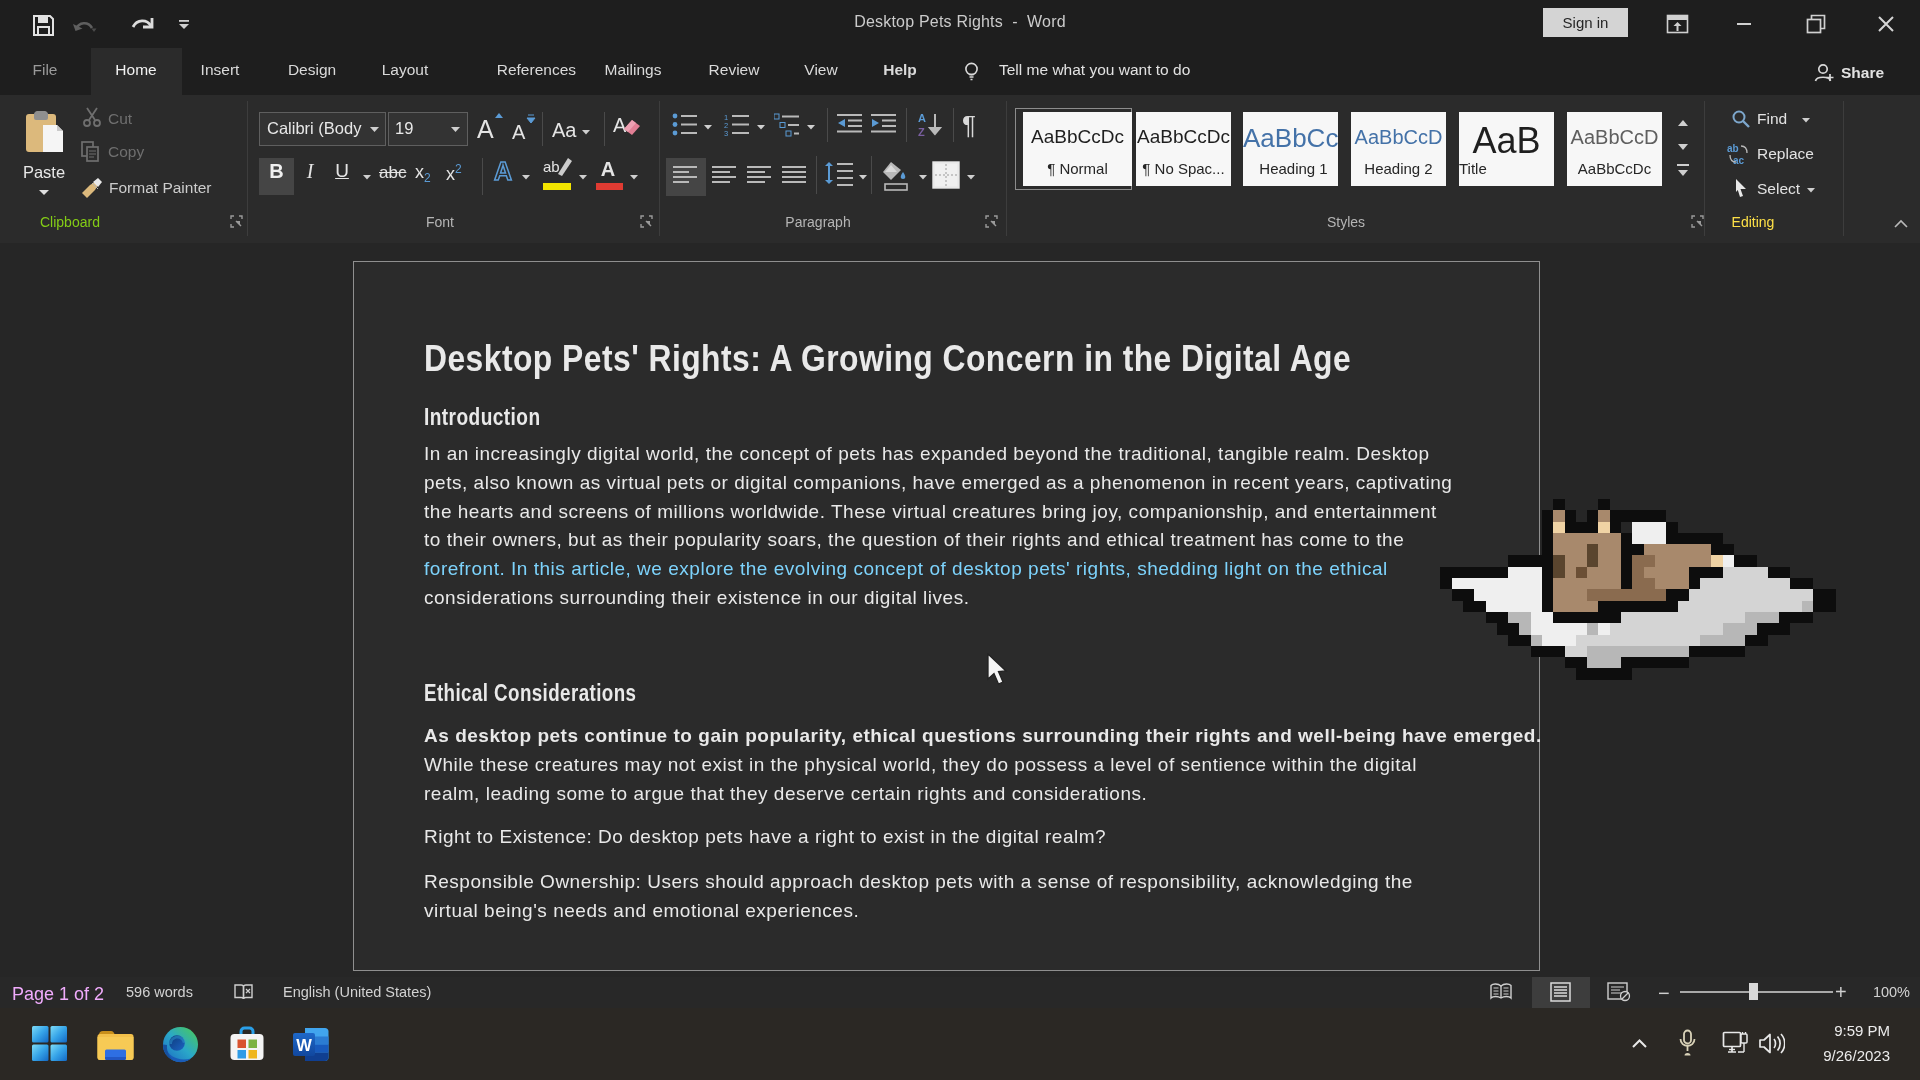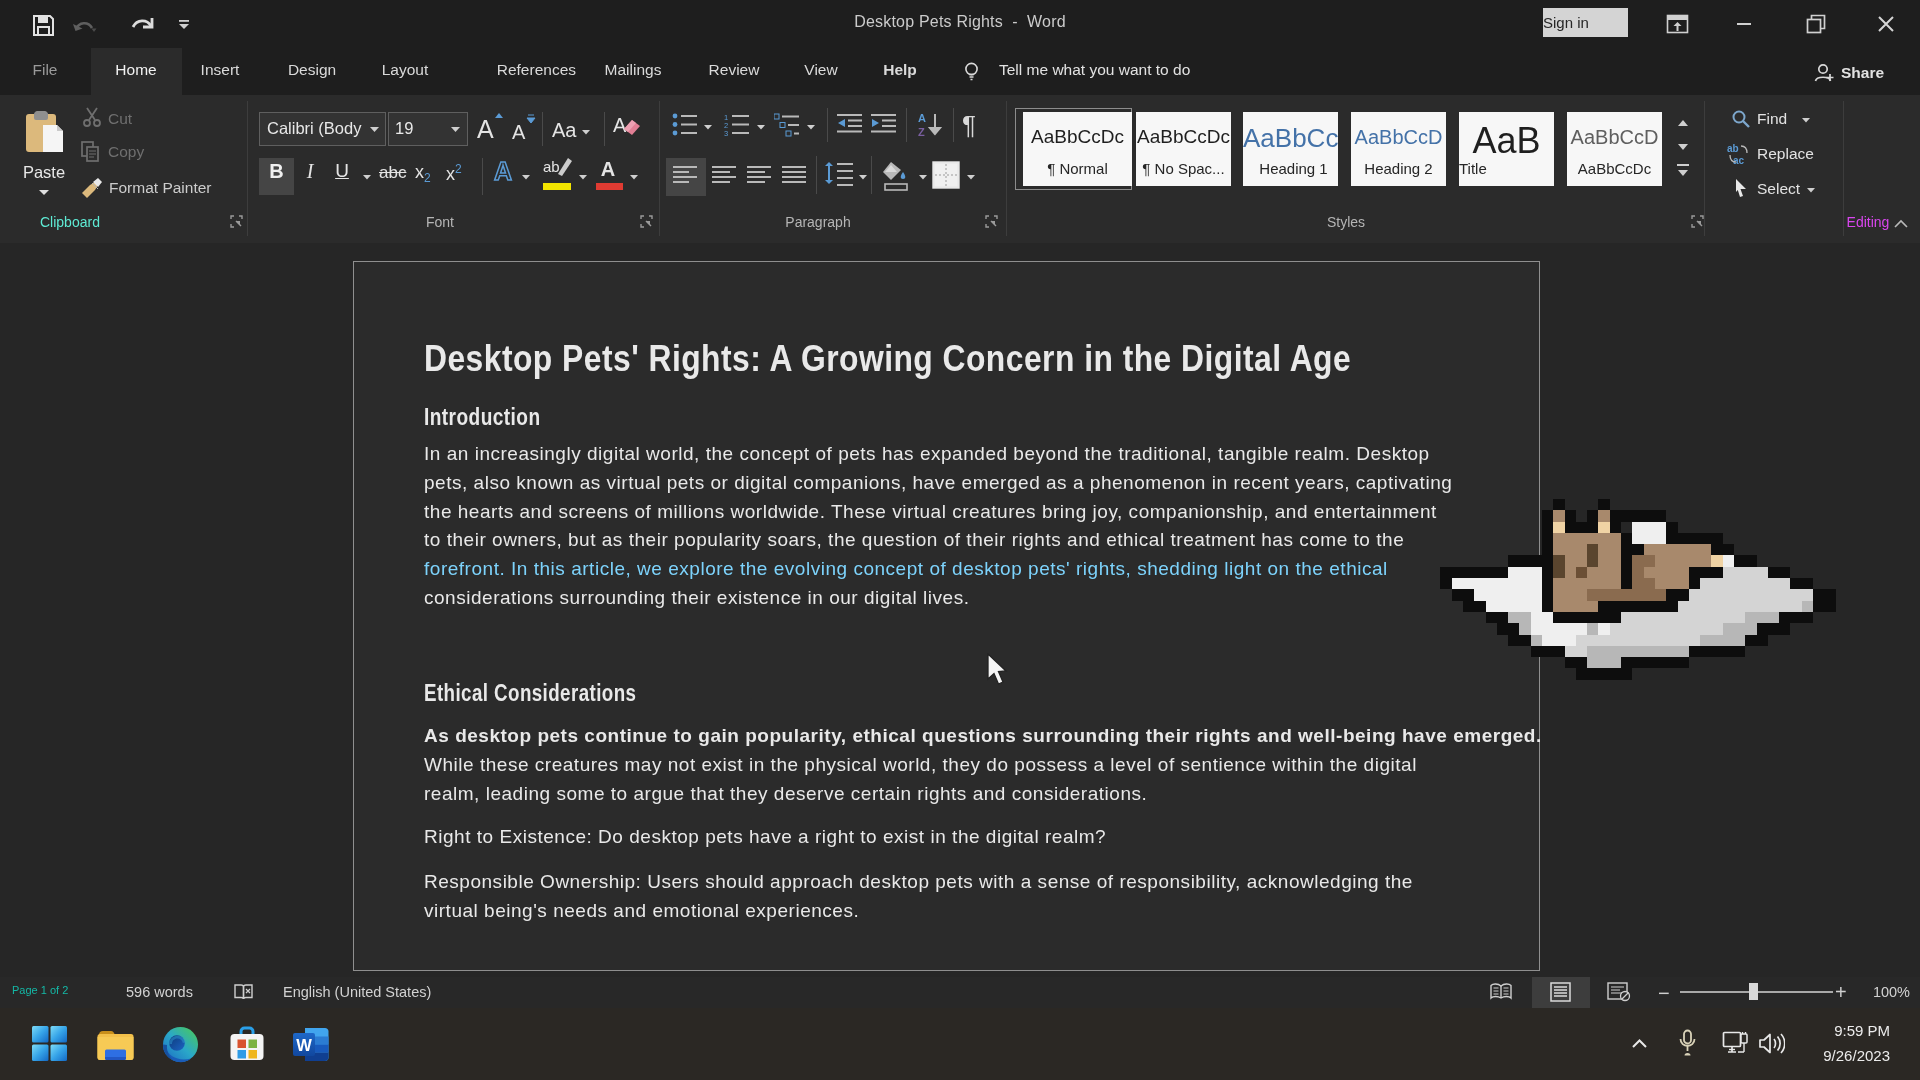--- a/index.html
+++ b/index.html
@@ -18,21 +18,21 @@
 </svg>
 <svg class="ab" style="left:126px;top:15px" width="30" height="21" viewBox="0 0 30 21">
 <path d="M26 3 L26 12 L17 12" fill="none" stroke="#dcdcdc" stroke-width="2.8"></path>
 <path d="M25 11 C21 4 11 4 7 12" fill="none" stroke="#dcdcdc" stroke-width="2.8"></path>
 </svg>
 <svg class="ab" style="left:177px;top:20px" width="14" height="10" viewBox="0 0 14 10">
 <rect x="2" y="0" width="10" height="1.8" fill="#d0d0d0"></rect>
 <path d="M2 4 l5 5 l5 -5 z" fill="#d0d0d0"></path>
 </svg>
 <div style="position:absolute;left:0;top:13px;width:1920px;text-align:center;font-size:16px;color:#cbcbcb;letter-spacing:0.2px">Desktop Pets Rights&nbsp; - &nbsp;Word</div>
-<div style="position:absolute;left:1543px;top:8px;width:85px;height:29px;background:#d4d4d4;color:#262626;font-size:15px;line-height:29px;">Sign in</div>
+<div style="position:absolute;left:1543px;top:8px;width:85px;height:29px;background:#d4d4d4;color:#262626;font-size:15px;line-height:29px;text-align:center">Sign in</div>
 <svg class="ab" style="left:1666px;top:14px" width="23" height="21" viewBox="0 0 23 21">
 <rect x="1.5" y="1.5" width="20" height="17" fill="none" stroke="#d0d0d0" stroke-width="1.6"></rect>
 <rect x="1.5" y="1.5" width="20" height="4.5" fill="#d0d0d0"></rect>
 <path d="M11.5 8 l4 4 h-3 v5 h-2 v-5 h-3 z" fill="#d0d0d0"></path>
 </svg>
 <div style="position:absolute;left:1737px;top:23px;width:14px;height:2px;background:#d0d0d0"></div>
 <svg class="ab" style="left:1806px;top:14px" width="20" height="20" viewBox="0 0 20 20">
 <rect x="1.5" y="5.5" width="13" height="13" fill="none" stroke="#d0d0d0" stroke-width="1.7"></rect>
 <path d="M5.5 5.5 v-4 h13 v13 h-4" fill="none" stroke="#d0d0d0" stroke-width="1.7"></path>
 </svg>
@@ -90,21 +90,21 @@
 <rect x="7" y="7" width="11" height="14" fill="#2b2b2b" stroke="#6f6f6f" stroke-width="1.7"></rect>
 <path d="M9 11 h7 M9 14 h7 M9 17 h5" stroke="#6f6f6f" stroke-width="1.2"></path>
 </svg>
 <div style="position:absolute;left:108px;top:143px;font-size:15.5px;color:#6f6f6f">Copy</div>
 <svg class="ab" style="left:80px;top:175px" width="25" height="25" viewBox="0 0 25 25">
 <path d="M2 18 L10 10 l5 -3 3 3 -3 5 -8 8 z" fill="#dcb97c"></path>
 <path d="M13 7 l5 -4 4 4 -4 5 z" fill="#e9e9e9"></path>
 <path d="M12 8 l6 6" stroke="#b5b5b5" stroke-width="1"></path>
 </svg>
 <div style="position:absolute;left:109px;top:179px;font-size:15.5px;color:#cccccc">Format Painter</div>
-<div style="position:absolute;left:40px;top:214px;width:140px;font-size:14px;color:#5eead4">Clipboard</div>
+<div style="position:absolute;left:40px;top:214px;width:140px;font-size:14px;color:#84cc16">Clipboard</div>
 <svg class="ab" style="left:230px;top:215px" width="13" height="13" viewBox="0 0 13 13">
     <path d="M1 4 V1 h3 M12 4 V1 h-3 M1 9 v3 h3" fill="none" stroke="#9a9a9a" stroke-width="1.4"></path>
     <path d="M6 6 h4 v4 z" fill="#9a9a9a"></path>
     <path d="M6 6 l5 5" stroke="#9a9a9a" stroke-width="1.4"></path>
   </svg>
 <div style="position:absolute;left:259px;top:112px;width:127px;height:34px;background:#333333;border:1px solid #5f5f5f"></div>
 <div style="position:absolute;left:267px;top:119px;font-size:16.5px;color:#e8e8e8">Calibri (Body</div>
 <svg class="ab" style="left:369px;top:126px" width="11" height="8" viewBox="0 0 11 8">
     <path d="M1 1 l4.5 5 l4.5 -5 z" fill="#cfcfcf"></path>
   </svg>
@@ -327,21 +327,21 @@
 <path d="M3 12 c0 5 2 7 6 7 M20 10 c0 -5 -2 -7 -6 -7" fill="none" stroke="#b9b9b9" stroke-width="1.3"></path>
 </svg>
 <div style="position:absolute;left:1757px;top:145px;font-size:15.5px;color:#e2e2e2">Replace</div>
 <svg class="ab" style="left:1733px;top:178px" width="16" height="20" viewBox="0 0 16 20">
 <path d="M3 1 L13 11 H7.5 L10 18 7 19 4.8 12 3 14 z" fill="#e8e8e8"></path>
 </svg>
 <div style="position:absolute;left:1757px;top:180px;font-size:15.5px;color:#e2e2e2">Select</div>
 <svg class="ab" style="left:1806px;top:187px" width="10" height="7" viewBox="0 0 10 7">
     <path d="M1 1 l4 4.5 l4 -4.5 z" fill="#cfcfcf"></path>
   </svg>
-<div style="position:absolute;left:1818px;top:214px;width:100px;text-align:center;font-size:14px;color:#d946ef">Editing</div>
+<div style="position:absolute;left:1703px;top:214px;width:100px;text-align:center;font-size:14px;color:#fde047">Editing</div>
 <svg class="ab" style="left:1893px;top:219px" width="16" height="10" viewBox="0 0 16 10">
     <path d="M2 8 L8 2 L14 8" fill="none" stroke="#b9b9b9" stroke-width="1.6"></path>
   </svg>
 <div style="position:absolute;left:0;top:243px;width:1920px;height:734px;background:#262626"></div>
 <div style="position:absolute;left:353px;top:261px;width:1187px;height:710px;background:#2b2b2b;border:1px solid #8f8f8f"></div>
 <div style="position:absolute;left:424px;top:341px;font-size:36px;color:#e9e9e9;font-weight:700;white-space:nowrap;letter-spacing:0.52px;line-height:36px;transform:scaleX(0.884);transform-origin:0 50%">Desktop Pets' Rights: A Growing Concern in the Digital Age</div>
 <div style="position:absolute;left:424px;top:406px;font-size:23px;color:#e9e9e9;font-weight:700;white-space:nowrap;letter-spacing:0.52px;line-height:23px;transform:scaleX(0.83);transform-origin:0 50%">Introduction</div>
 <div style="position:absolute;left:424px;top:444.4px;font-size:19px;color:#e9e9e9;font-weight:400;white-space:nowrap;letter-spacing:0.52px;line-height:19px">In an increasingly digital world, the concept of pets has expanded beyond the traditional, tangible realm. Desktop</div>
 <div style="position:absolute;left:424px;top:473.04999999999995px;font-size:19px;color:#e9e9e9;font-weight:400;white-space:nowrap;letter-spacing:0.52px;line-height:19px">pets, also known as virtual pets or digital companions, have emerged as a phenomenon in recent years, captivating</div>
 <div style="position:absolute;left:424px;top:501.69999999999993px;font-size:19px;color:#e9e9e9;font-weight:400;white-space:nowrap;letter-spacing:0.52px;line-height:19px">the hearts and screens of millions worldwide. These virtual creatures bring joy, companionship, and entertainment</div>
@@ -461,21 +461,21 @@
     <rect x="90.4" y="146.9" width="33.9" height="11.3" fill="#0d0d0d"></rect>
     <rect x="124.3" y="146.9" width="22.6" height="11.3" fill="#d4d4d4"></rect>
     <rect x="146.9" y="146.9" width="101.7" height="11.3" fill="#b7b7b7"></rect>
     <rect x="248.6" y="146.9" width="56.5" height="11.3" fill="#0d0d0d"></rect>
     <rect x="124.3" y="158.2" width="22.6" height="11.3" fill="#0d0d0d"></rect>
     <rect x="146.9" y="158.2" width="33.9" height="11.3" fill="#b7b7b7"></rect>
     <rect x="180.8" y="158.2" width="67.8" height="11.3" fill="#0d0d0d"></rect>
     <rect x="135.6" y="169.5" width="56.5" height="11.3" fill="#0d0d0d"></rect>
   </svg>
 <div style="position:absolute;left:0;top:977px;width:1920px;height:31px;background:#282828"></div>
-<div style="position:absolute;left:12px;top:984px;font-size:11px;color:#14b8a6">Page 1 of 2</div>
+<div style="position:absolute;left:12px;top:984px;font-size:18px;color:#f0abfc">Page 1 of 2</div>
 <div style="position:absolute;left:126px;top:984px;font-size:14.5px;color:#d2d2d2">596 words</div>
 <svg class="ab" style="left:233px;top:983px" width="22" height="18" viewBox="0 0 22 18">
 <path d="M2 2 h6 c1.5 0 2.5 1 2.5 2 v12 c0 -1 -1 -1.5 -2.5 -1.5 h-6 z" fill="none" stroke="#cfcfcf" stroke-width="1.4"></path>
 <path d="M19 2 h-6 c-1.5 0 -2.5 1 -2.5 2 v12 c0 -1 1 -1.5 2.5 -1.5 h6 z" fill="none" stroke="#cfcfcf" stroke-width="1.4"></path>
 <path d="M13 6 l4 4 M17 6 l-4 4" stroke="#cfcfcf" stroke-width="1.2"></path>
 </svg>
 <div style="position:absolute;left:283px;top:984px;font-size:14.5px;color:#d2d2d2">English (United States)</div>
 <svg class="ab" style="left:1489px;top:983px" width="24" height="18" viewBox="0 0 24 18">
 <path d="M12 3 C9 0.5 4 0.5 2 2.5 V15 c2 -2 7 -2 10 0 3 -2 8 -2 10 0 V2.5 C20 0.5 15 0.5 12 3 z" fill="none" stroke="#cfcfcf" stroke-width="1.4"></path>
 <path d="M12 3 V15" stroke="#cfcfcf" stroke-width="1.4"></path>

